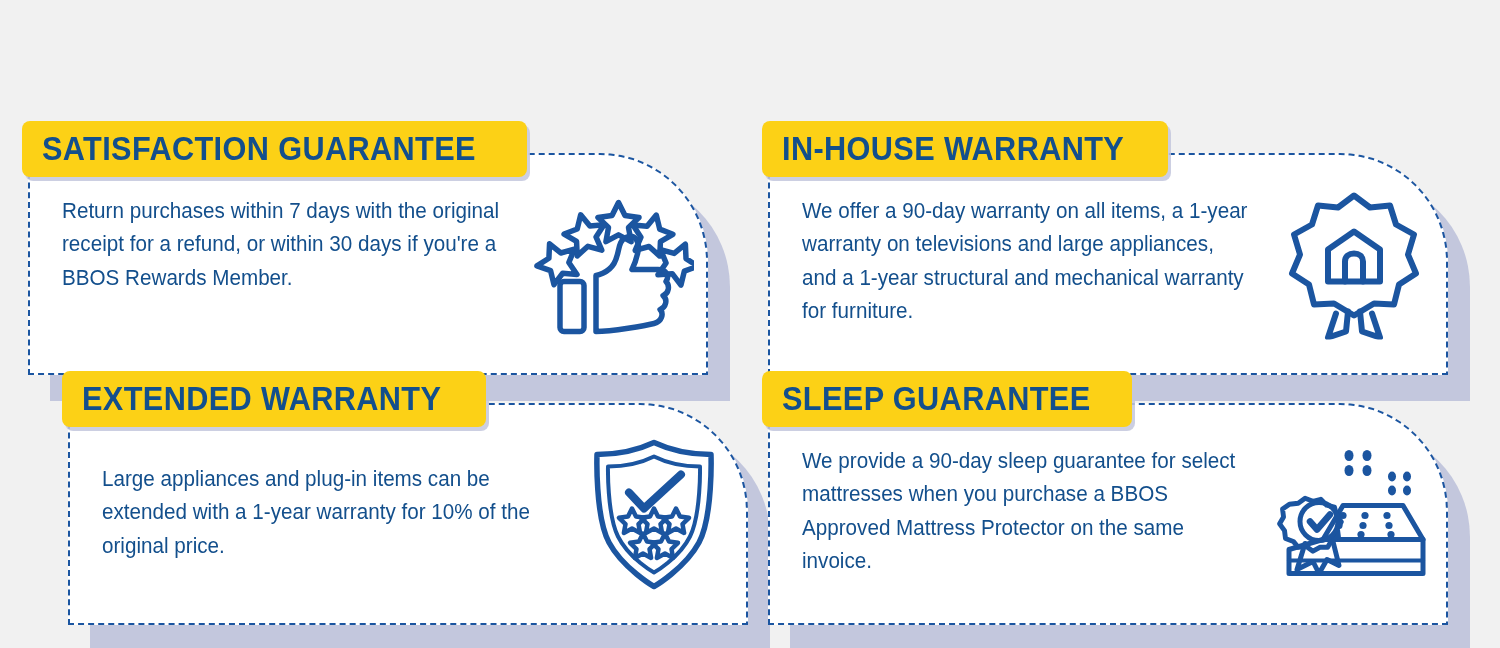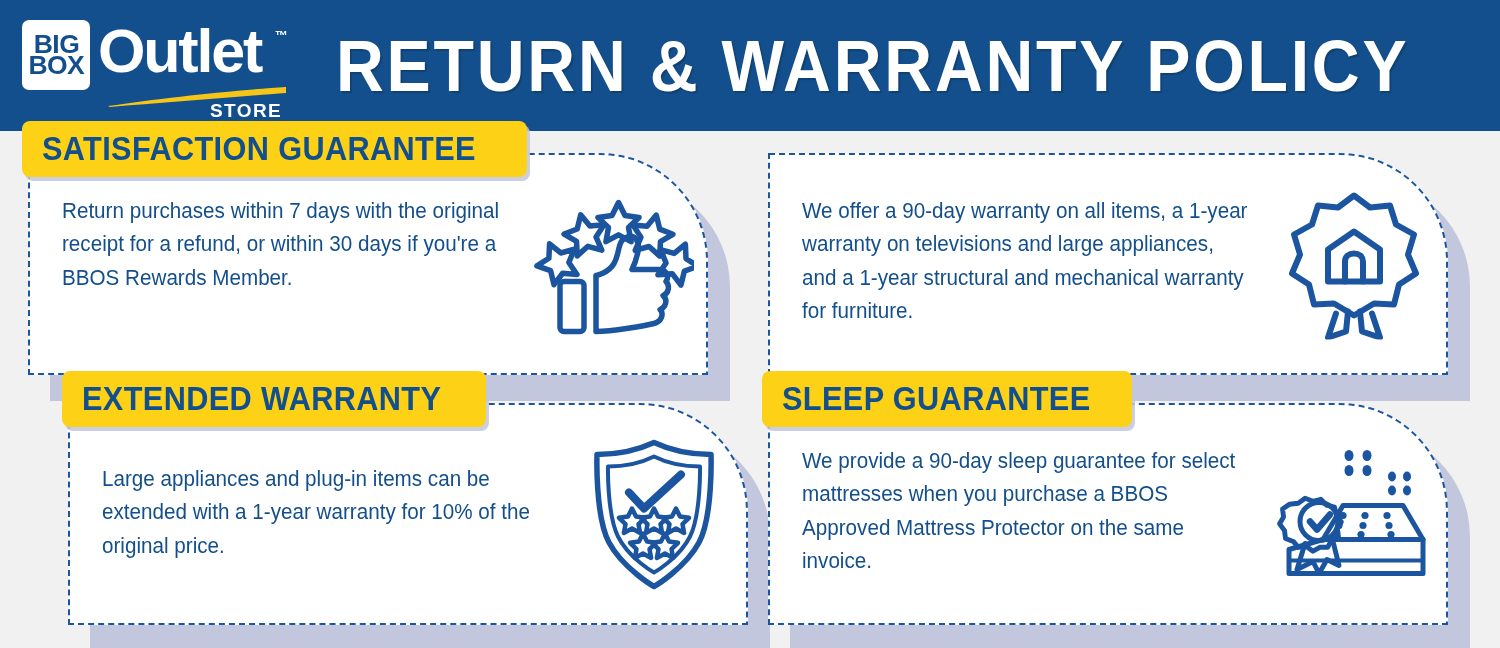--- a/index.html
+++ b/index.html
@@ -206,39 +206,20 @@
     justify-content: center;
     z-index: 3;
   }
   .card-icon svg { display: block; }
 </style>
 </head>
 <body>
 
 <div id="infographic">
 
-  <div class="header-bar">
-
-    <div class="logo-lockup">
-      <div class="logo-bigbox">
-        <span>BIG</span>
-        <span>BOX</span>
-      </div>
-      <div class="logo-outlet">Outlet</div>
-      <div class="logo-tm">™</div>
-      <div class="logo-swoosh">
-        <svg width="182" height="22" viewBox="0 0 182 22">
-          <path d="M2 20 C 55 12, 130 4, 180 1 L180 7 C128 11, 56 17, 4 21 Z" fill="#F5C518"></path>
-        </svg>
-      </div>
-      <div class="logo-store">STORE</div>
-    </div>
-
-    <h1 class="header-title">RETURN &amp; WARRANTY POLICY</h1>
-  </div>
 
   <div class="grid">
 
     <div class="card-wrap c0">
       <div class="card-shadow"></div>
       <div class="card"></div>
       <div class="card-badge">
         <span>SATISFACTION GUARANTEE</span>
       </div>
       <p class="card-body">Return purchases within 7 days with the original receipt for a refund, or within 30 days if you're a BBOS Rewards Member.</p>
@@ -256,20 +237,23 @@
           <path d="M62 142 L62 86 C62 86 74 84 80 74 C86 64 83 52 92 48 C101 44 106 52 104 62 C102 72 98 80 98 80 L124 80 C132 80 136 86 132 92 C136 96 135 104 129 106 C134 110 132 118 126 120 C130 124 128 132 120 134 C112 136 78 142 62 142 Z"></path>
 
           <rect x="26" y="92" width="24" height="50" rx="4"></rect>
         </svg>
       </div>
     </div>
 
     <div class="card-wrap c1">
       <div class="card-shadow"></div>
       <div class="card"></div>
+      <div class="card-badge">
+        <span>IN-HOUSE WARRANTY</span>
+      </div>
       <p class="card-body">We offer a 90-day warranty on all items, a 1-year warranty on televisions and large appliances, and a 1-year structural and mechanical warranty for furniture.</p>
       <div class="card-icon">
         <svg width="140" height="150" viewBox="0 0 140 150" fill="none" stroke="#1B55A0" stroke-width="6" stroke-linejoin="round" stroke-linecap="round">
 
           <path d="M70 6 L86 18 L106 16 L112 35 L130 45 L124 65 L132 84 L115 95 L110 115 L90 114 L70 126 L50 114 L30 115 L25 95 L8 84 L16 65 L10 45 L28 35 L34 16 L54 18 Z"></path>
 
           <path d="M70 42 L96 60 L96 92 L44 92 L44 60 Z"></path>
           <path d="M61 92 L61 72 C61 67 65 64 70 64 C75 64 79 67 79 72 L79 92"></path>
 
           <path d="M52 124 L44 148 L62 142 L64 122"></path>

